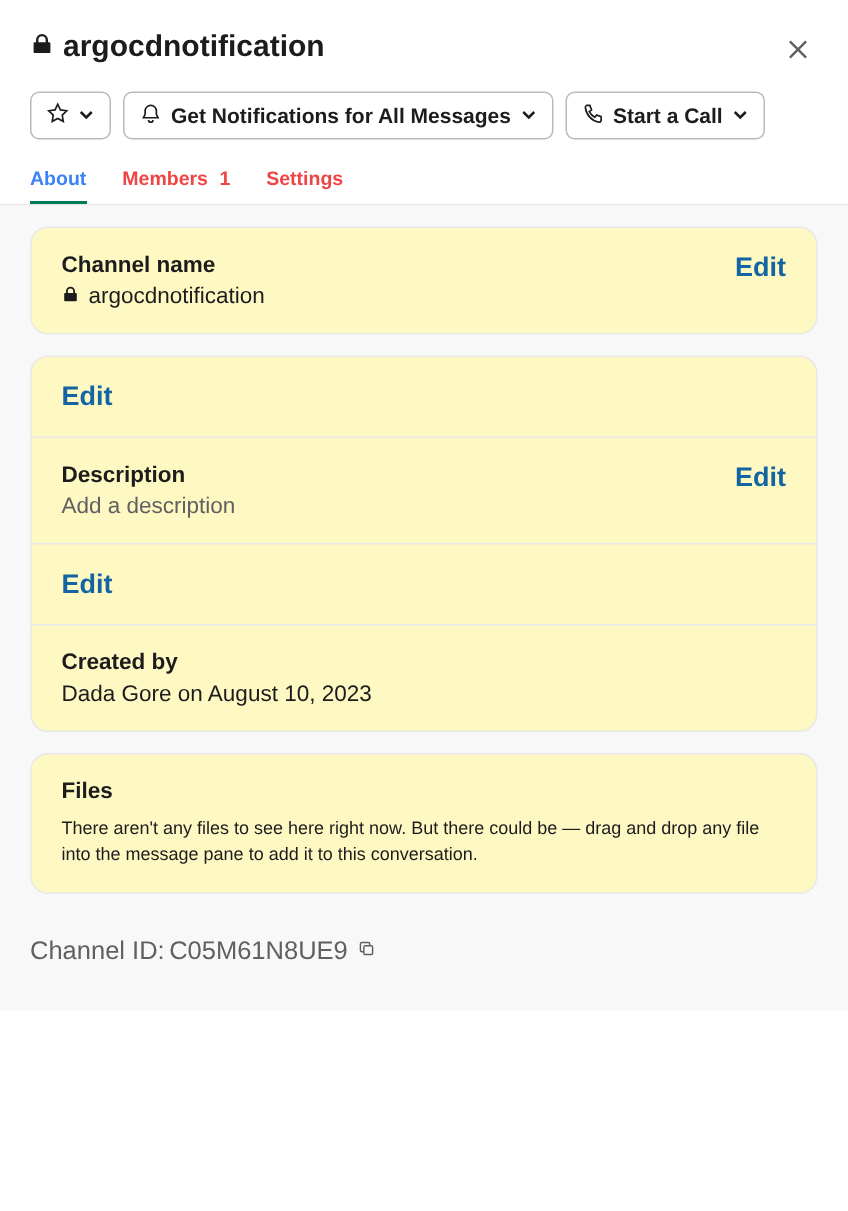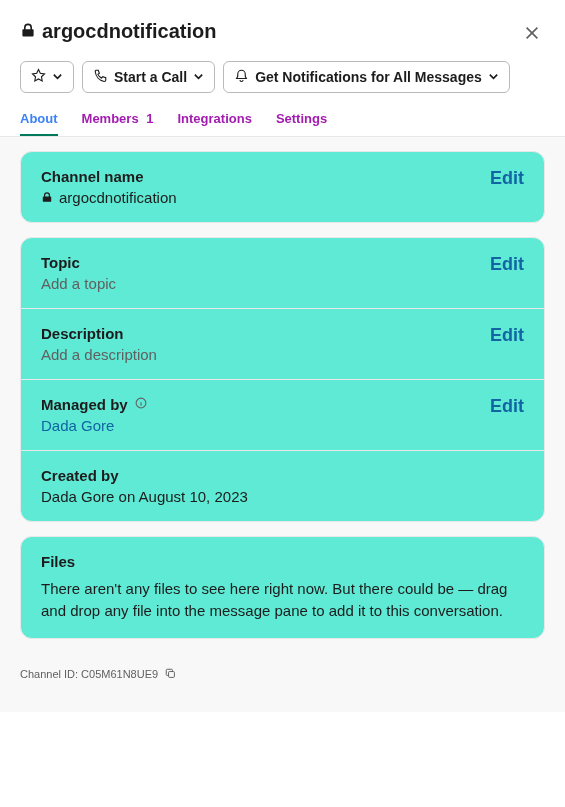--- a/index.html
+++ b/index.html
@@ -60,35 +60,35 @@
   display: flex;
   gap: 24px;
   border-bottom: 1px solid #e8e8e8;
   margin: 0 -20px;
   padding: 0 20px;
 }
 .tab {
   padding-bottom: 8px;
   font-size: 13px;
   font-weight: 700;
-  color: #a21caf;
+  color: #ef4444;
   cursor: pointer;
   border-bottom: 2px solid transparent;
 }
 .tab.active {
   color: #3b82f6;
   border-bottom-color: #007a5a;
 }
 .content {
   background: #f8f8f8;
   margin: 0 -20px;
   padding: 14px 20px 30px;
 }
 .card {
-  background: #5eead4;
+  background: #fef9c3;
   border: 1px solid #e8e8e8;
   border-radius: 12px;
   margin-bottom: 14px;
 }
 .section {
   padding: 16px 20px;
   border-bottom: 1px solid #e8e8e8;
   position: relative;
 }
 .section:last-child { border-bottom: none; }
@@ -119,27 +119,27 @@
 }
 .lock-small svg { width: 12px; height: 12px; }
 .info-icon svg { width: 14px; height: 14px; stroke:#616061; }
 .leave {
   color: #e01e5a;
   font-weight: 600;
   font-size: 15px;
   cursor: pointer;
 }
 .files-text {
-  font-size: 15px;
+  font-size: 12px;
   color: #1d1c1d;
   line-height: 1.45;
   margin-top: 8px;
 }
 .channel-id {
-  font-size: 11px;
+  font-size: 17px;
   color: #616061;
   margin-top: 28px;
   display: flex;
   align-items: center;
   gap: 6px;
 }
 .copy-icon svg { width: 13px; height: 13px; stroke:#616061; }
 .channel-name-value { display:flex; align-items:center; gap:6px; }
 </style>
 </head>
@@ -171,52 +171,51 @@
       </span>
       <span class="chev">
         <svg viewBox="0 0 12 12" fill="none" stroke="currentColor" stroke-width="1.8">
             <path d="M2 4l4 4 4-4"></path>
           </svg>
       </span>
     </button>
     <button class="pill-btn">
       <span>
         <svg viewBox="0 0 20 20" fill="none" stroke="currentColor" stroke-width="1.5">
-            <path d="M4 3h3l1.5 4-2 1.5a11 11 0 005 5l1.5-2 4 1.5v3a2 2 0 01-2 2A15 15 0 013 5a2 2 0 011-2z"></path>
-          </svg>
-      </span>
-      <span>Start a Call</span>
+            <path d="M10 3a5 5 0 00-5 5v3l-1.5 3h13L15 11V8a5 5 0 00-5-5zM8 16a2 2 0 004 0"></path>
+          </svg>
+      </span>
+      <span>Get Notifications for All Messages</span>
       <span class="chev">
         <svg viewBox="0 0 12 12" fill="none" stroke="currentColor" stroke-width="1.8">
             <path d="M2 4l4 4 4-4"></path>
           </svg>
       </span>
     </button>
     <button class="pill-btn">
       <span>
         <svg viewBox="0 0 20 20" fill="none" stroke="currentColor" stroke-width="1.5">
-            <path d="M10 3a5 5 0 00-5 5v3l-1.5 3h13L15 11V8a5 5 0 00-5-5zM8 16a2 2 0 004 0"></path>
-          </svg>
-      </span>
-      <span>Get Notifications for All Messages</span>
+            <path d="M4 3h3l1.5 4-2 1.5a11 11 0 005 5l1.5-2 4 1.5v3a2 2 0 01-2 2A15 15 0 013 5a2 2 0 011-2z"></path>
+          </svg>
+      </span>
+      <span>Start a Call</span>
       <span class="chev">
         <svg viewBox="0 0 12 12" fill="none" stroke="currentColor" stroke-width="1.8">
             <path d="M2 4l4 4 4-4"></path>
           </svg>
       </span>
     </button>
   </div>
 
   <div class="tabs">
     <div class="tab active">About</div>
     <div class="tab">
       <span>Members</span>
       <span style="margin-left:4px;">1</span>
     </div>
-    <div class="tab">Integrations</div>
     <div class="tab">Settings</div>
   </div>
 
   <div class="content">
     <div class="card">
       <div class="section">
         <div class="section-row">
           <div>
             <div class="section-label">Channel name</div>
             <div class="section-value channel-name-value">
@@ -229,50 +228,34 @@
             </div>
           </div>
           <span class="edit-link">Edit</span>
         </div>
       </div>
     </div>
 
     <div class="card">
       <div class="section">
         <div class="section-row">
-          <div>
-            <div class="section-label">Topic</div>
-            <div class="section-value placeholder">Add a topic</div>
-          </div>
           <span class="edit-link">Edit</span>
         </div>
       </div>
       <div class="section">
         <div class="section-row">
           <div>
             <div class="section-label">Description</div>
             <div class="section-value placeholder">Add a description</div>
           </div>
           <span class="edit-link">Edit</span>
         </div>
       </div>
       <div class="section">
         <div class="section-row">
-          <div>
-            <div class="section-label">
-              <span>Managed by</span>
-              <span class="info-icon">
-                <svg viewBox="0 0 20 20" fill="none" stroke-width="1.5">
-                    <circle cx="10" cy="10" r="7"></circle>
-                    <path d="M10 9v5M10 6h.01"></path>
-                  </svg>
-              </span>
-            </div>
-            <div class="section-value link">Dada Gore</div>
-          </div>
           <span class="edit-link">Edit</span>
         </div>
       </div>
       <div class="section">
         <div class="section-label">Created by</div>
         <div class="section-value">Dada Gore on August 10, 2023</div>
       </div>
     </div>
 
     <div class="card">

